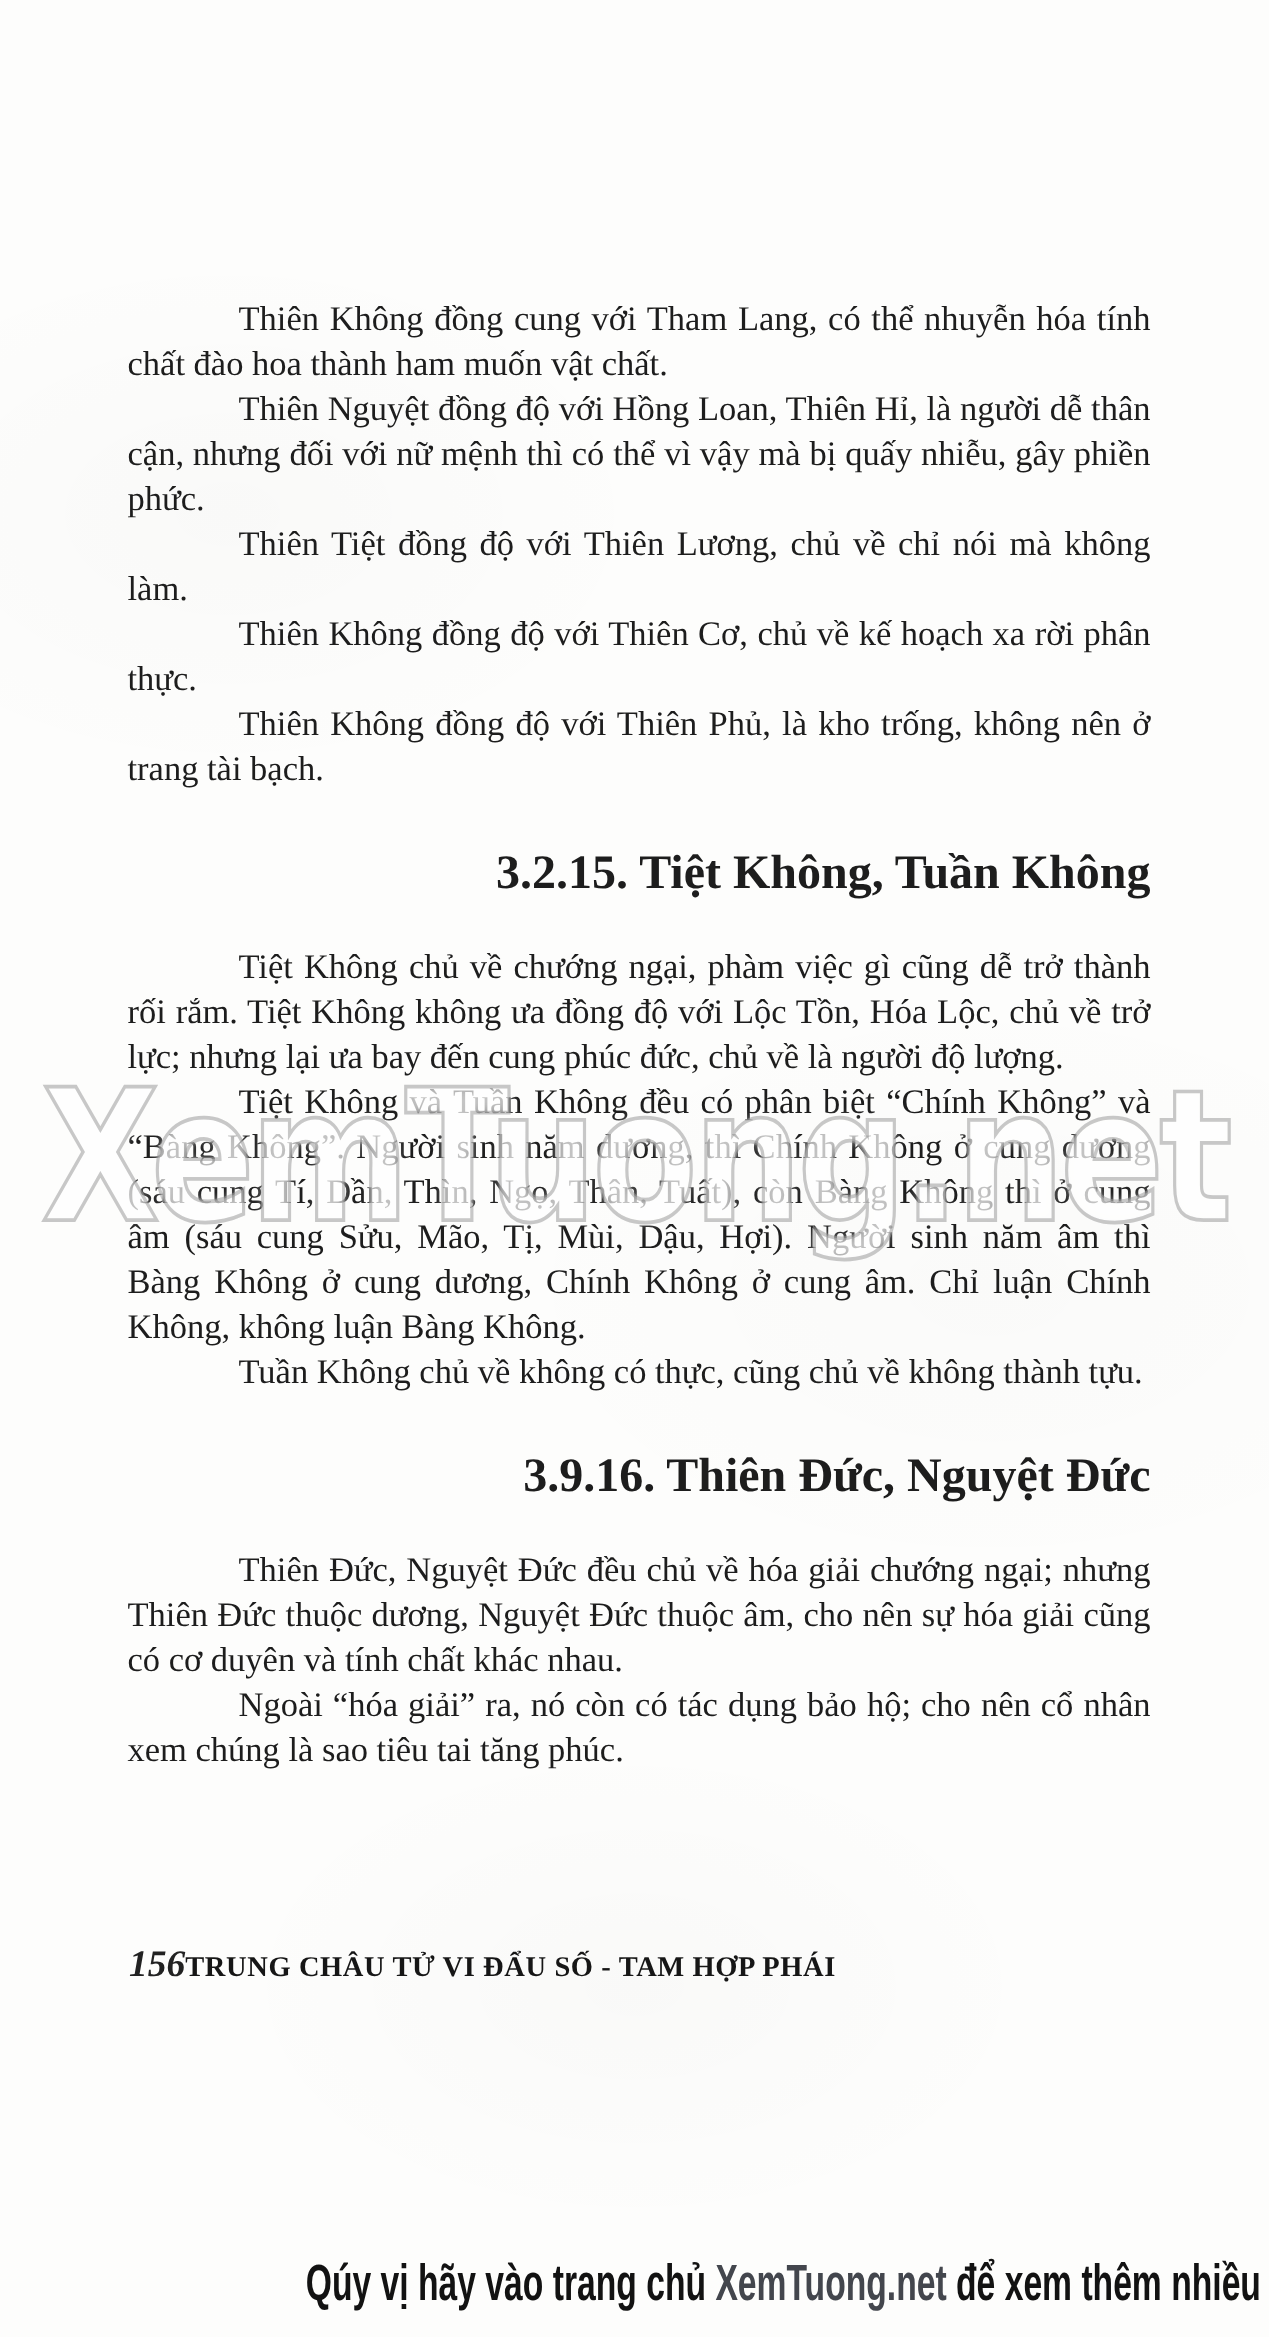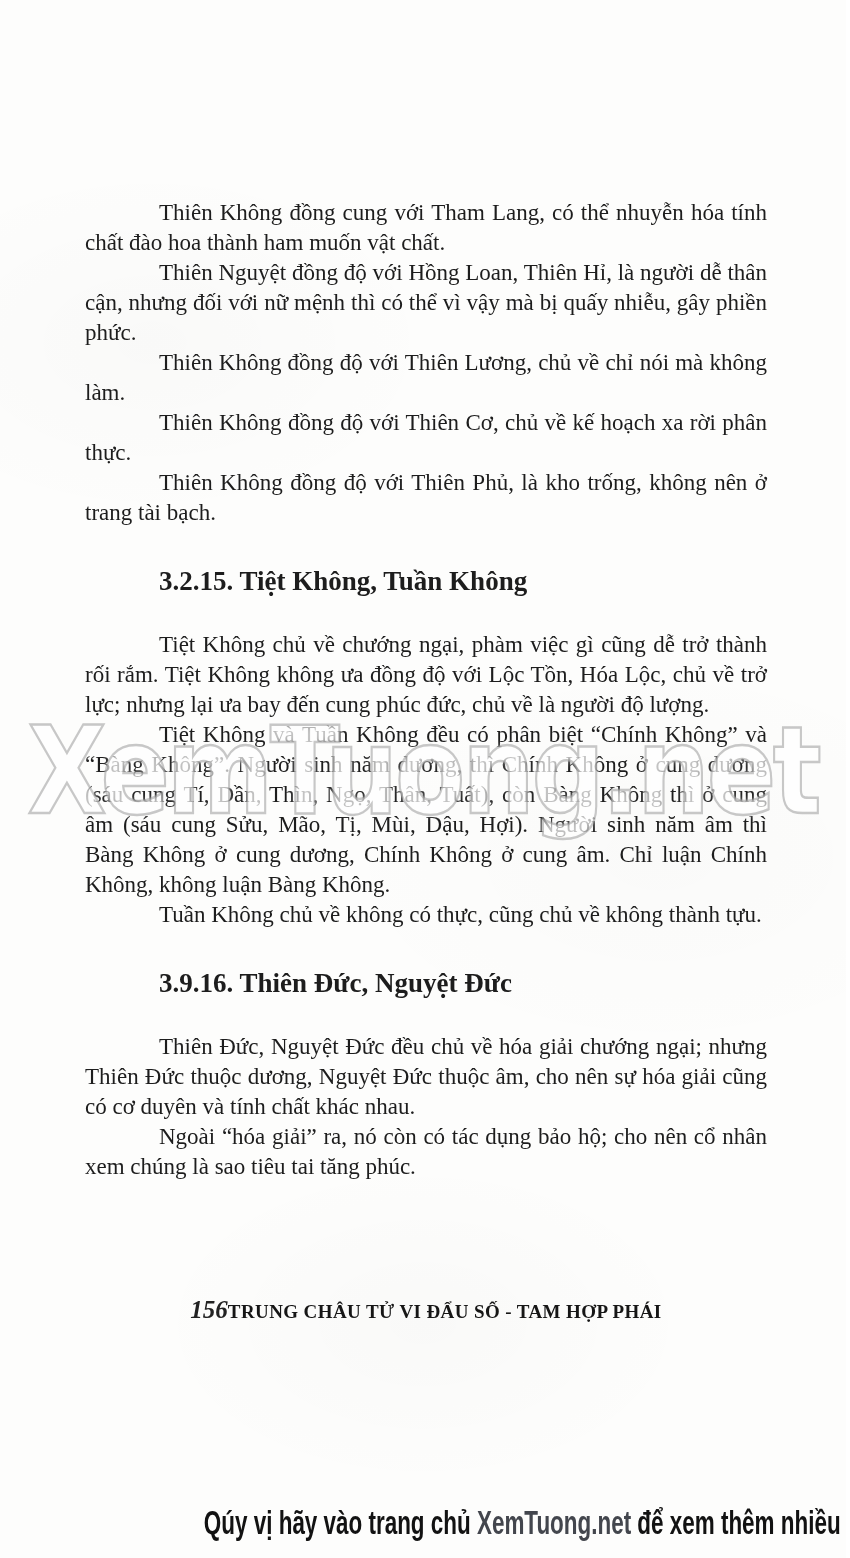--- a/index.html
+++ b/index.html
@@ -32,25 +32,25 @@
     line-height: 30px;
     text-align: justify;
     z-index: 1;
   }
   .page-body p {
     margin: 0;
     text-indent: 74px;
   }
   .page-body h3 {
     margin: 38px 0 34px 0;
-    font-size: 27px;
+    font-size: 32px;
     line-height: 30px;
     font-weight: bold;
     text-indent: 74px;
-    text-align: left;
+    text-align: right;
   }
 
   .watermark {
     position: absolute;
     left: 50%;
     top: 710px;
     transform: translateX(-50%) scaleX(0.84);
     transform-origin: center;
     font-family: "DejaVu Sans", sans-serif;
     font-weight: bold;
@@ -64,21 +64,21 @@
     z-index: 2;
     pointer-events: none;
   }
 
   .footer {
     position: absolute;
     left: 86px;
     right: 80px;
     top: 1296px;
     display: flex;
-    justify-content: center;
+    justify-content: flex-start;
     align-items: baseline;
     z-index: 1;
   }
   .page-num {
     font-family: "Liberation Serif", serif;
     font-size: 25px;
     font-weight: bold;
     font-style: italic;
     color: #222;
   }
@@ -113,21 +113,21 @@
   }
 </style>
 </head>
 <body>
 
 <div class="canvas">
 
   <div class="page-body">
     <p>Thiên Không đồng cung với Tham Lang, có thể nhuyễn hóa tính chất đào hoa thành ham muốn vật chất.</p>
     <p>Thiên Nguyệt đồng độ với Hồng Loan, Thiên Hỉ, là người dễ thân cận, nhưng đối với nữ mệnh thì có thể vì vậy mà bị quấy nhiễu, gây phiền phức.</p>
-    <p>Thiên Không đồng độ với Thiên Lương, chủ về chỉ nói mà không làm.</p>
+    <p>Thiên Tiệt đồng độ với Thiên Lương, chủ về chỉ nói mà không làm.</p>
     <p>Thiên Không đồng độ với Thiên Cơ, chủ về kế hoạch xa rời phân thực.</p>
     <p>Thiên Không đồng độ với Thiên Phủ, là kho trống, không nên ở trang tài bạch.</p>
 
     <h3>3.2.15. Tiệt Không, Tuần Không</h3>
     <p>Tiệt Không chủ về chướng ngại, phàm việc gì cũng dễ trở thành rối rắm. Tiệt Không không ưa đồng độ với Lộc Tồn, Hóa Lộc, chủ về trở lực; nhưng lại ưa bay đến cung phúc đức, chủ về là người độ lượng.</p>
     <p>Tiệt Không và Tuần Không đều có phân biệt “Chính Không” và “Bàng Không”. Người sinh năm dương, thì Chính Không ở cung dương (sáu cung Tí, Dần, Thìn, Ngọ, Thân, Tuất), còn Bàng Không thì ở cung âm (sáu cung Sửu, Mão, Tị, Mùi, Dậu, Hợi). Người sinh năm âm thì Bàng Không ở cung dương, Chính Không ở cung âm. Chỉ luận Chính Không, không luận Bàng Không.</p>
     <p>Tuần Không chủ về không có thực, cũng chủ về không thành tựu.</p>
 
     <h3>3.9.16. Thiên Đức, Nguyệt Đức</h3>
     <p>Thiên Đức, Nguyệt Đức đều chủ về hóa giải chướng ngại; nhưng Thiên Đức thuộc dương, Nguyệt Đức thuộc âm, cho nên sự hóa giải cũng có cơ duyên và tính chất khác nhau.</p>

